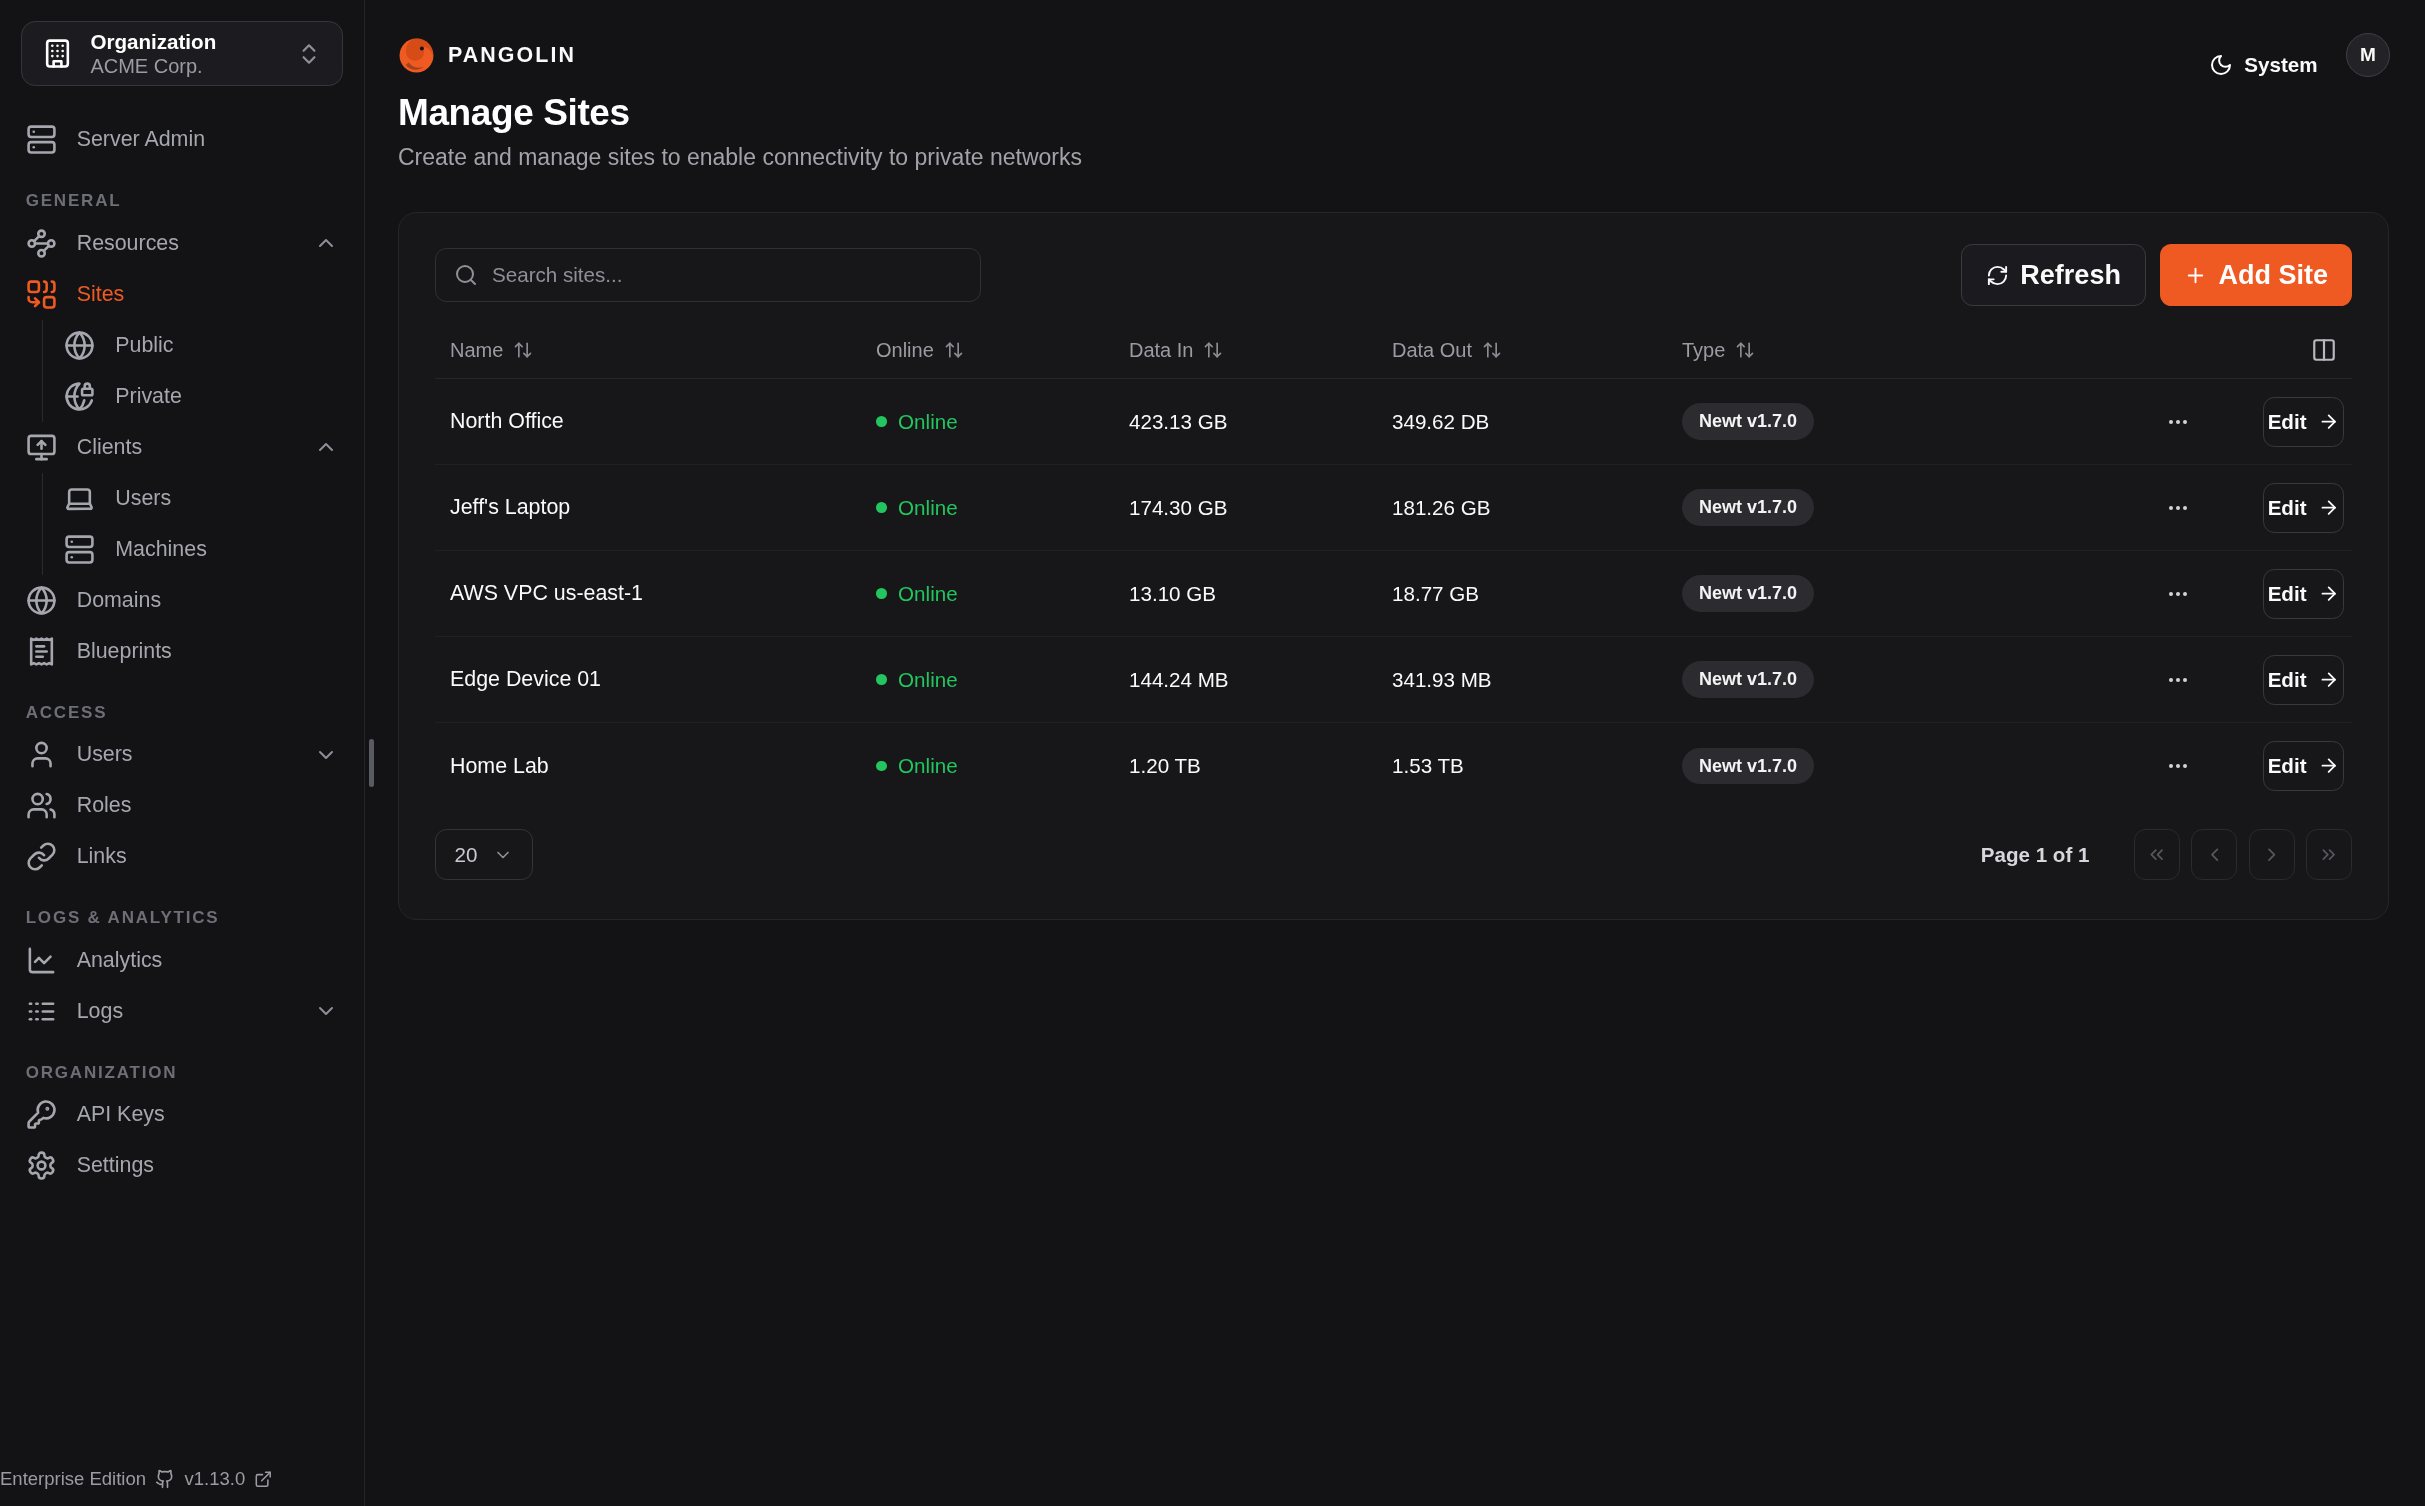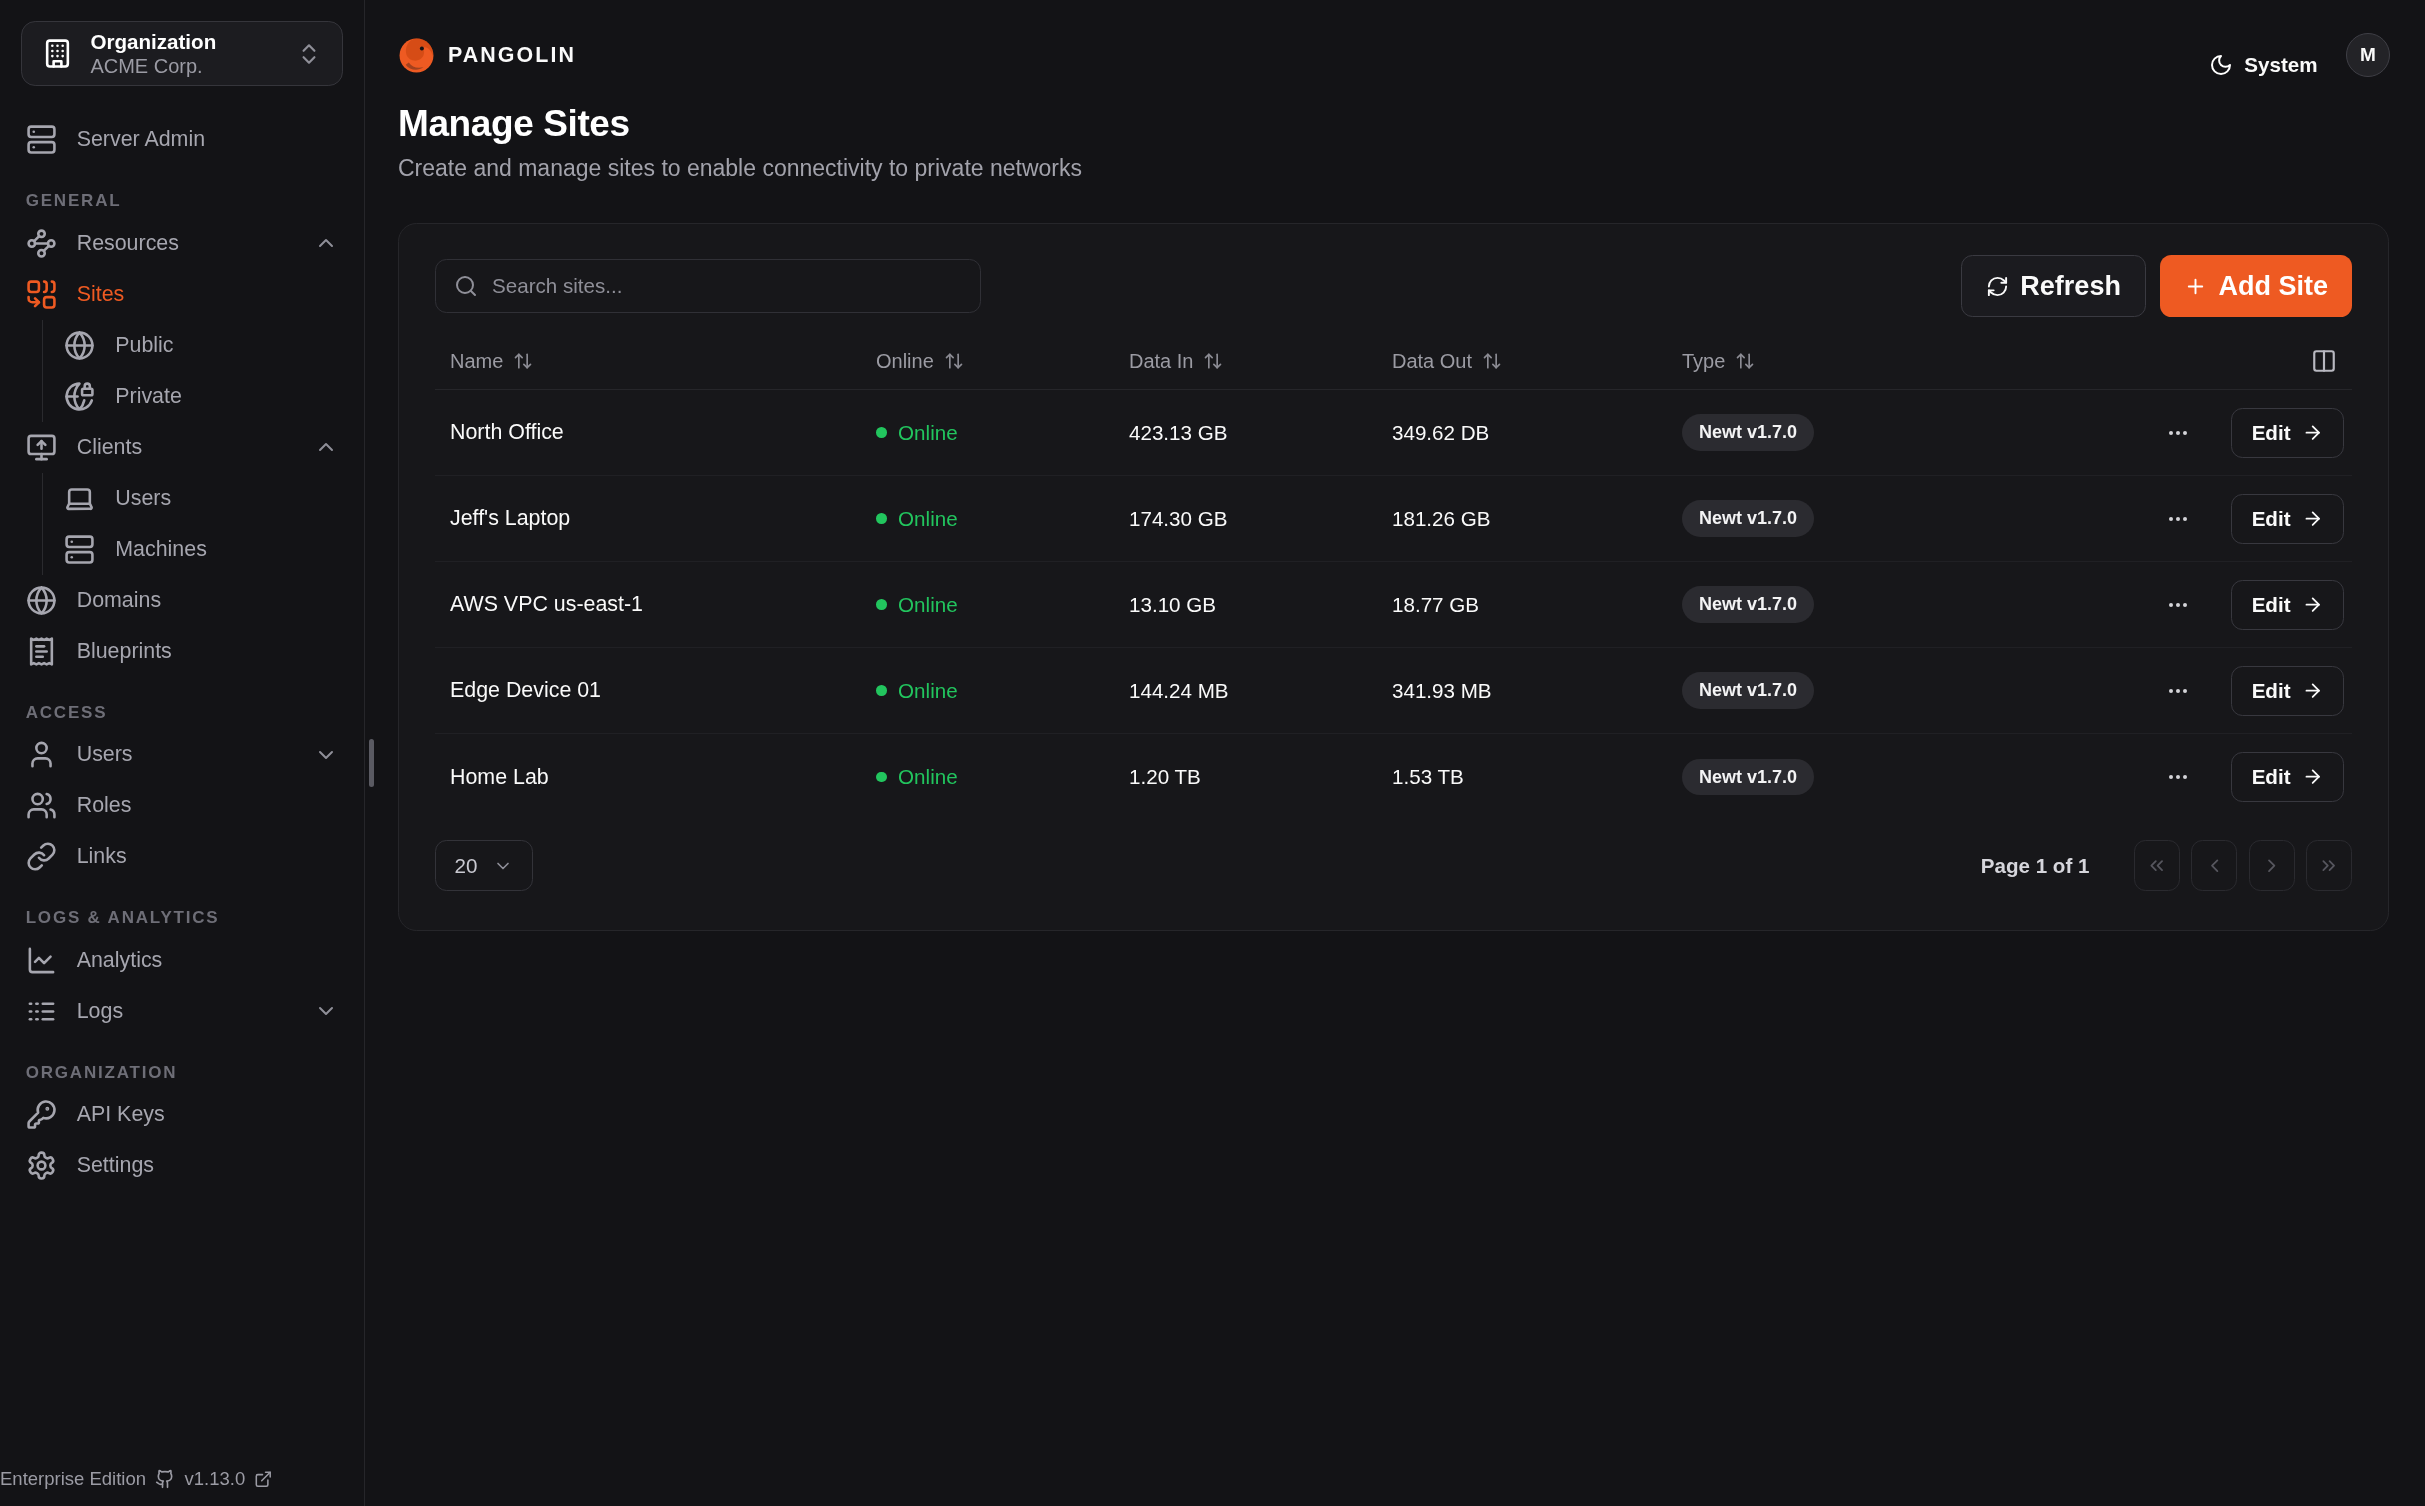--- a/index.html
+++ b/index.html
@@ -36,21 +36,21 @@
   .main{position:relative;flex:1;padding:0 36px 0 33px}
   .scroll-thumb{position:absolute;left:3.6px;top:739px;width:5.7px;height:48px;border-radius:4.3px;background:#5a5a62}
   .topbar{display:flex;align-items:center;justify-content:space-between;padding-top:30px;height:80px}
   .brand{display:flex;align-items:center;gap:13px;cursor:pointer}
   .brand-name{font-size:21.4px;font-weight:700;letter-spacing:2.1px;color:#fafafa}
   .top-right{display:flex;align-items:flex-end;gap:28.5px}
   .theme-toggle{display:flex;align-items:center;gap:11.4px;color:#fafafa;font-size:20.6px;font-weight:600;cursor:pointer;background:none;border:none;font-family:inherit}
   .avatar{width:44px;height:44px;border-radius:50%;background:#232327;border:1.4px solid #3f3f46;
     display:flex;align-items:center;justify-content:center;font-size:19px;font-weight:700;color:#fafafa;cursor:pointer}
 
-  .page-head{margin-top:23px}
+  .page-head{margin-top:12px}
   .page-title{font-size:37px;line-height:41px;font-weight:800;color:#ffffff;letter-spacing:-0.4px}
   .page-sub{margin-top:11.4px;font-size:23px;color:#a2a2ab}
 
   
   .card{margin-top:41px;width:1991px;height:708px;background:#17171a;
     border:1.4px solid var(--border);border-radius:18.5px;padding:31px 36px 0 36px;position:relative}
   .toolbar{display:flex;align-items:center}
   .search{position:relative;width:546px;height:54px}
   .search input{width:100%;height:100%;background:transparent;border:1.4px solid #303036;border-radius:11.4px;
     padding:0 20px 0 56px;font-size:20.6px;color:#e4e4e7;outline:none;font-family:inherit}
@@ -72,21 +72,21 @@
   .trow{height:86px;border-bottom:1.4px solid #202024;font-size:21.4px;color:#fafafa}
   .trow:last-child{border-bottom:none}
   .cell-name{white-space:nowrap}
   .cell-online{display:flex;align-items:center;gap:11.4px;color:var(--green);font-size:20.6px}
   .dot{width:10.7px;height:10.7px;border-radius:50%;background:var(--green)}
   .cell-num{font-size:20.6px}
   .badge{display:inline-flex;align-items:center;padding:7.8px 17px;background:#2b2b30;border-radius:711px;
     font-size:18px;font-weight:600;color:#f4f4f5;white-space:nowrap}
   .row-menu{background:none;border:none;color:#d4d4d8;cursor:pointer;justify-self:start}
   .edit-btn{justify-self:end;margin-right:10.7px;display:inline-flex;align-items:center;gap:11.4px;height:50px;
-    padding:0 20px;background:transparent;border:1.4px solid #38383f;border-radius:11.4px;color:#fafafa;
+    padding:0 4px;background:transparent;border:1.4px solid #38383f;border-radius:11.4px;color:#fafafa;
     font-size:20.6px;font-weight:600;cursor:pointer;font-family:inherit}
 
   
   .table-footer{display:flex;align-items:flex-start;margin-top:20px}
   .page-size{display:flex;align-items:center;gap:15.7px;height:51px;padding:0 18.5px;border:1.4px solid #333339;
     border-radius:11.4px;background:transparent;color:#c9c9d1;font-size:20.6px;cursor:pointer;font-family:inherit}
   .pager{margin-left:auto;display:flex;align-items:center;gap:11.4px}
   .page-info{font-size:20.6px;font-weight:600;color:#d6d6dc;margin-right:33px}
   .pg-btn{width:46px;height:51px;border:1.4px solid #2a2a2f;border-radius:11.4px;background:transparent;
     display:flex;align-items:center;justify-content:center;color:#56565e;cursor:default}

